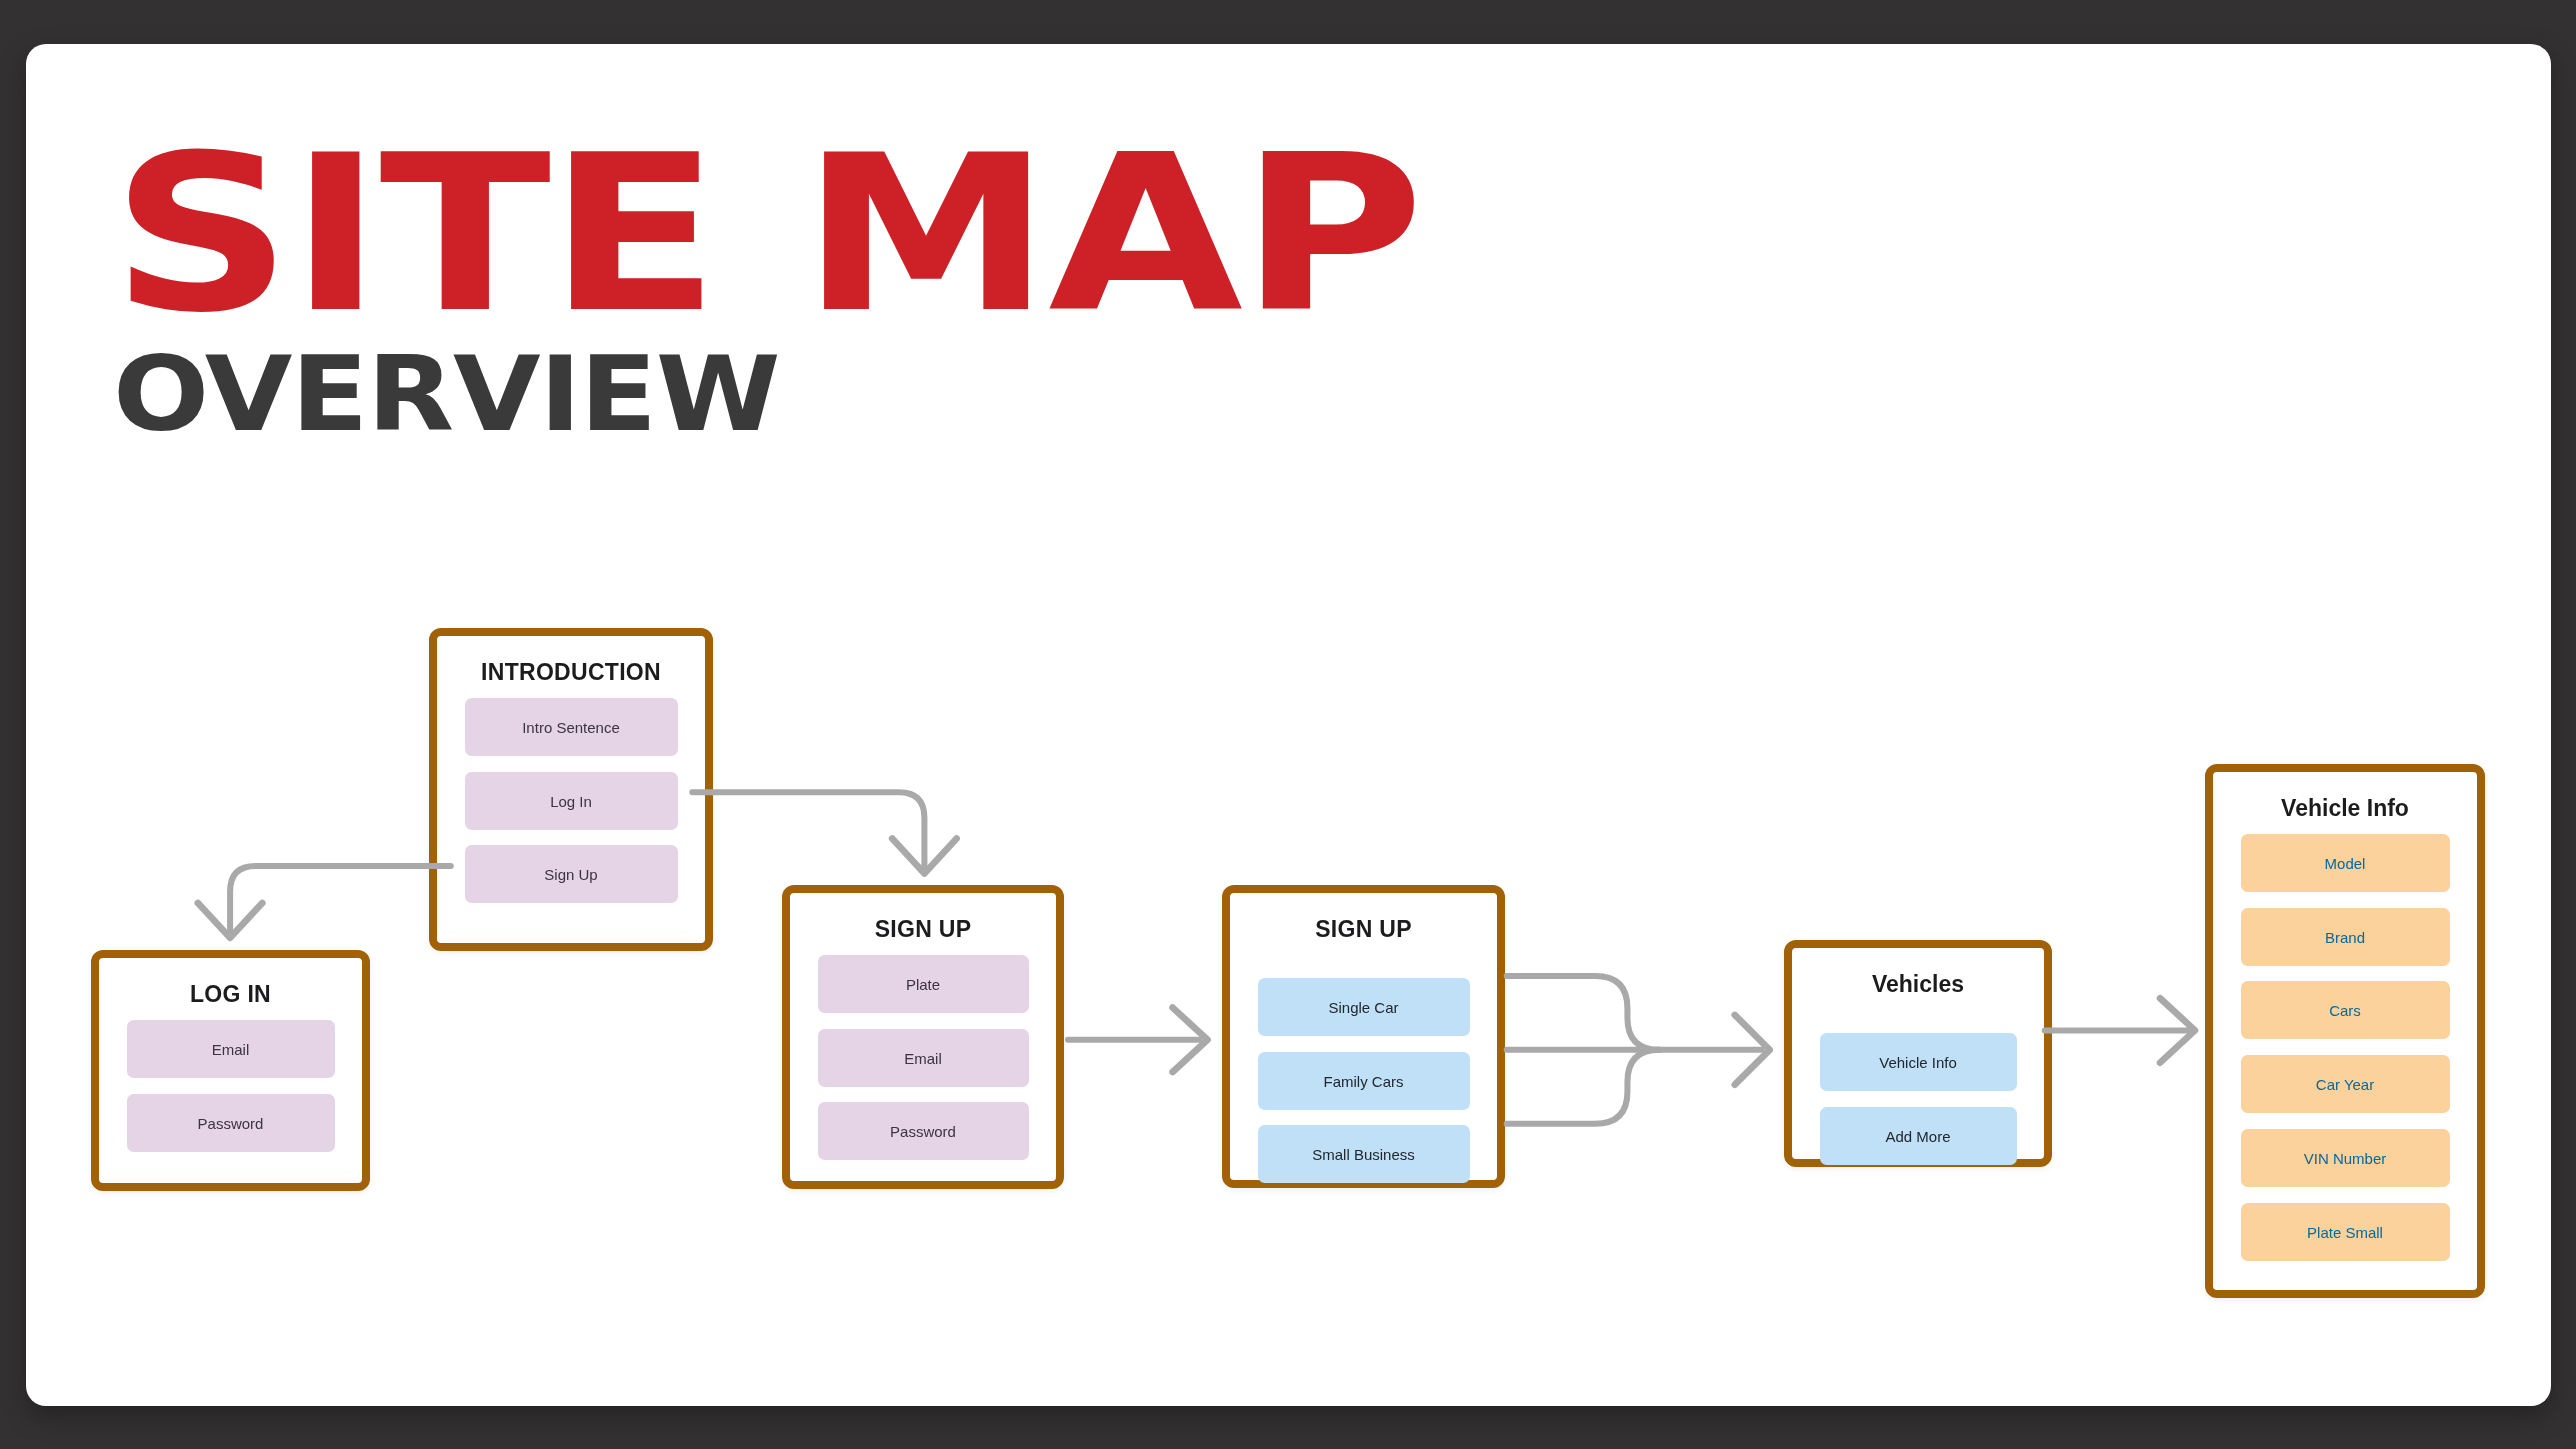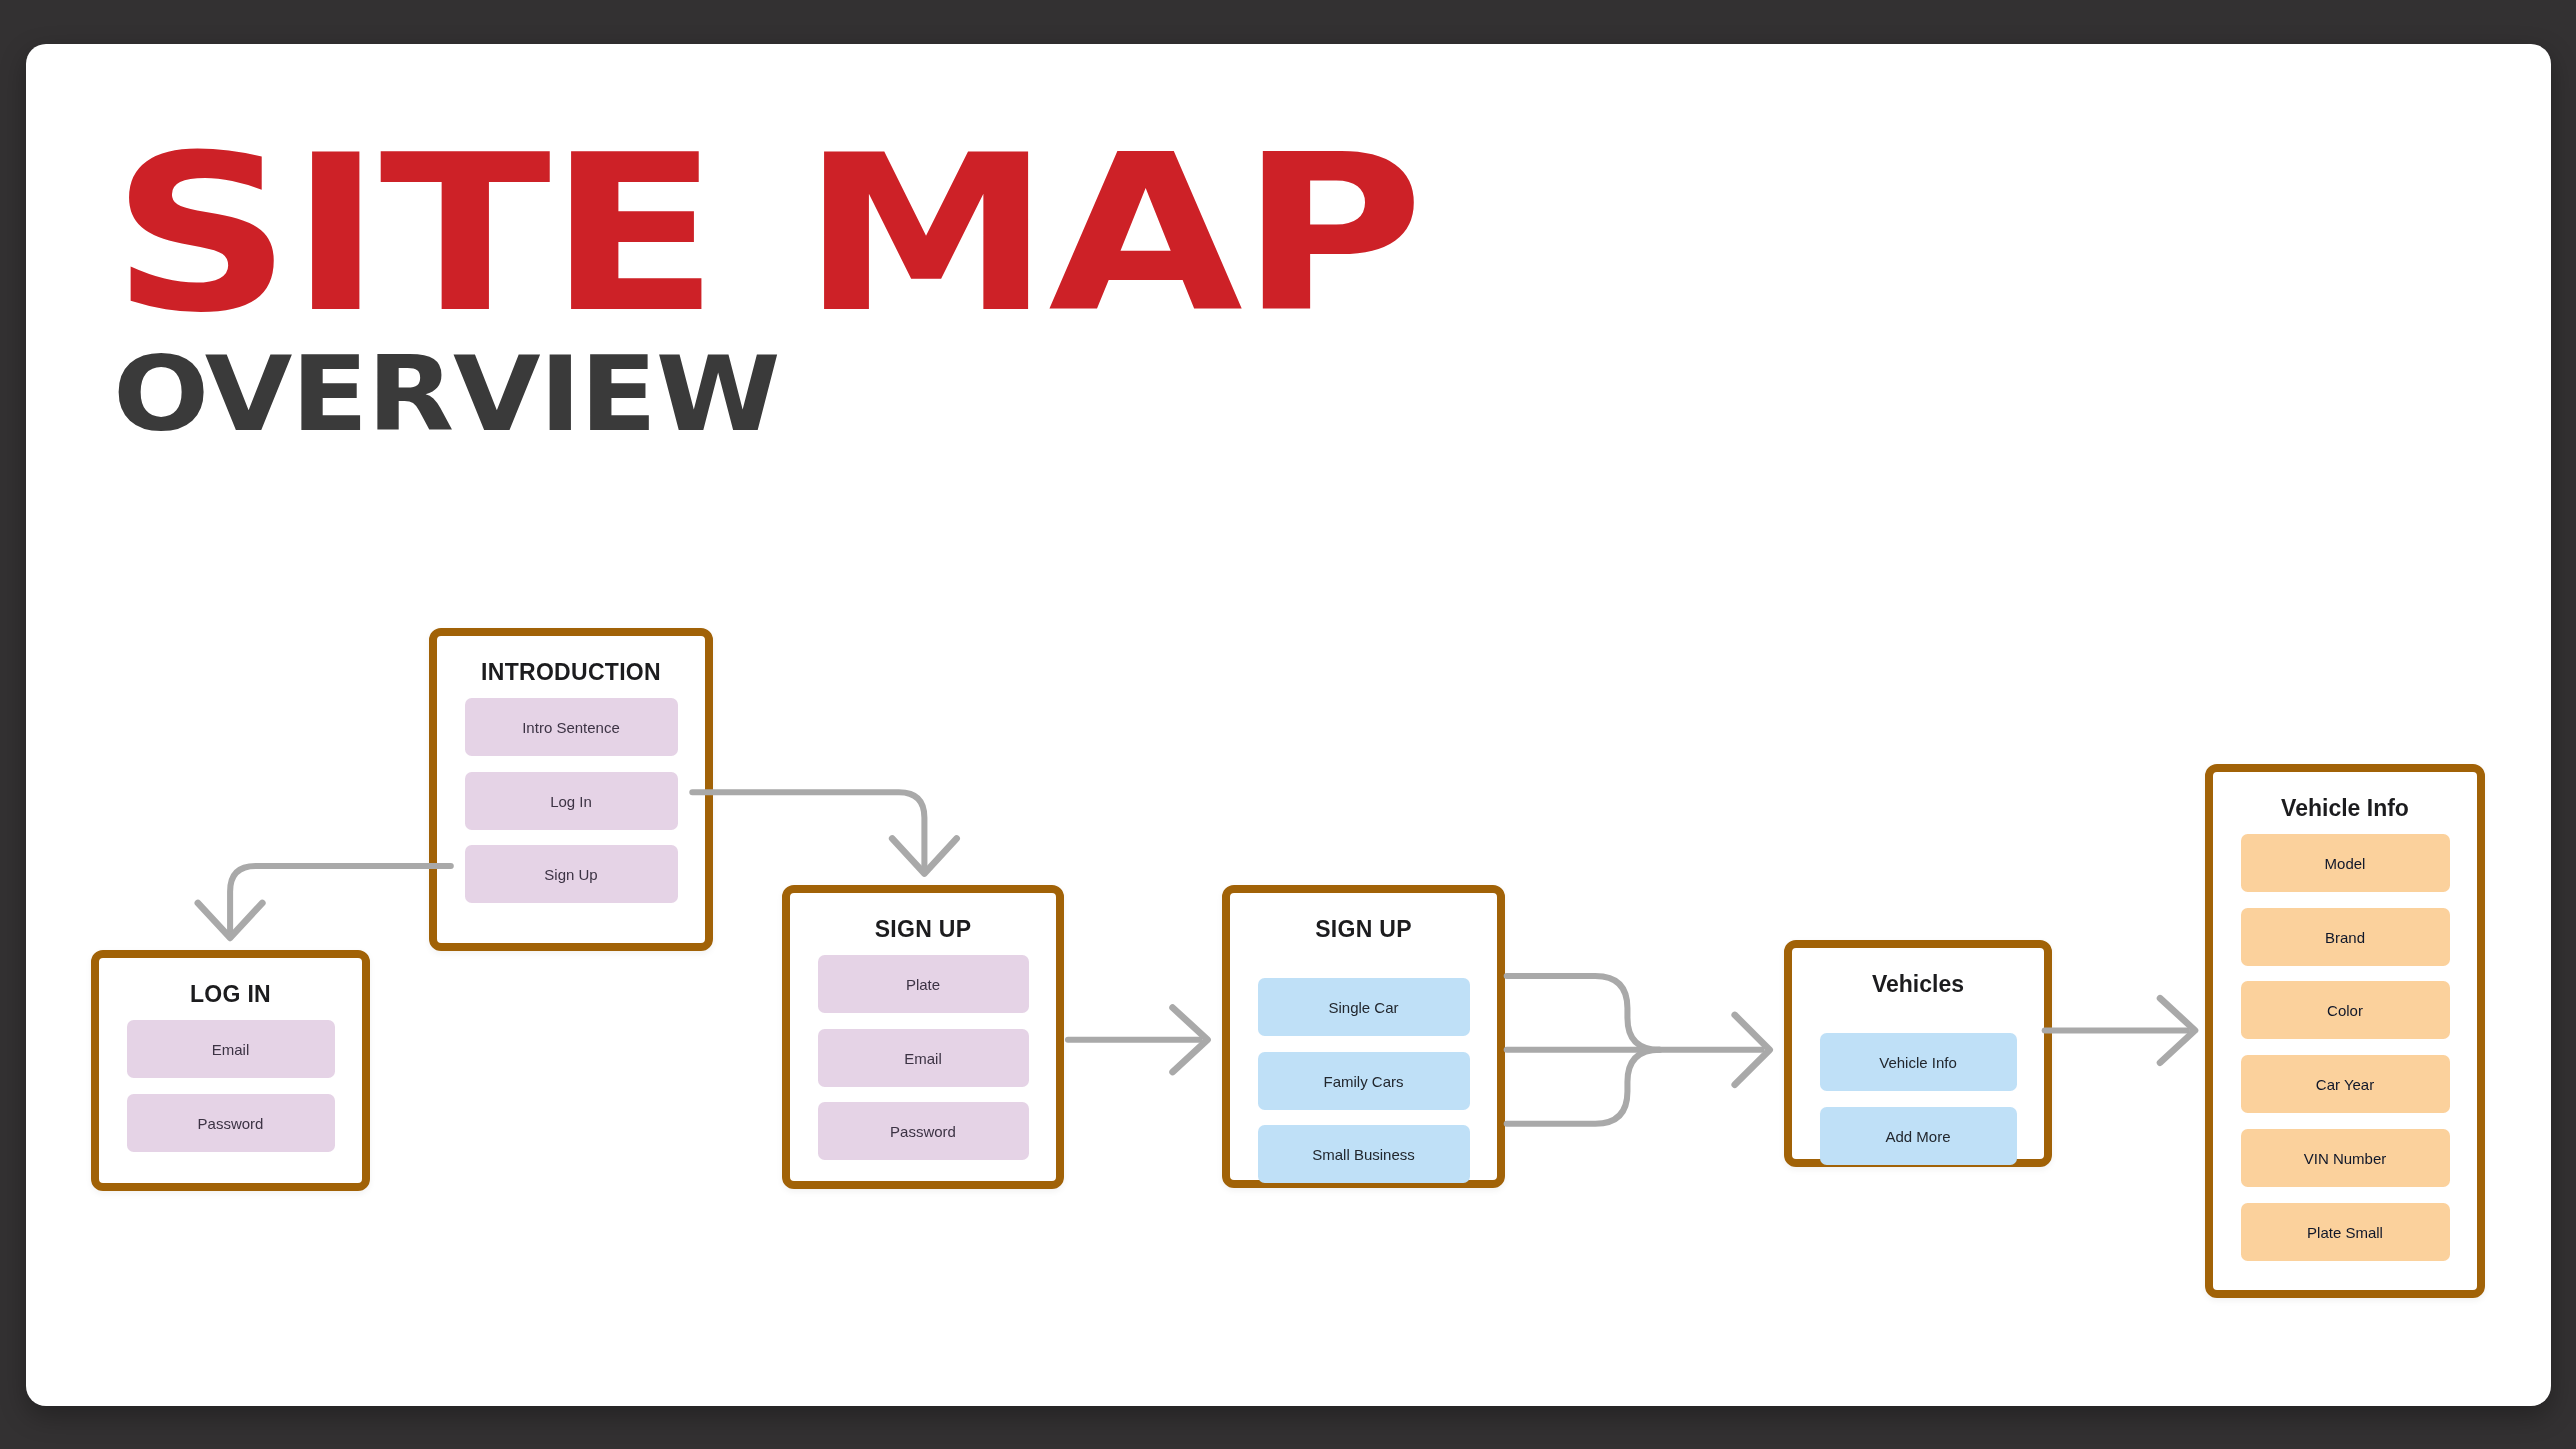--- a/index.html
+++ b/index.html
@@ -46,21 +46,21 @@
   .node-title.soft{font-weight:600;letter-spacing:0;}
   .chip{
     position:absolute;left:27.5px;right:27.5px;height:58px;
     border-radius:6.7px;display:flex;align-items:center;justify-content:center;
     font-size:15px;color:#2c2c34;
   }
   .chip.c1{top:62px}.chip.c2{top:136px}.chip.c3{top:209px}
   .chip.c4{top:283px}.chip.c5{top:357px}.chip.c6{top:431px}
   .theme-purple .chip{background:#e5d3e6;color:#3c3344;}
   .theme-blue   .chip{background:#bfe0f7;color:#22272e;margin-top:23px;}
-  .theme-orange .chip{background:#fbd19c;color:#0f172a;}
+  .theme-orange .chip{background:#fbd19c;color:#0369a1;}
 
   .node-introduction {left:429px; top:628px; width:284px;height:323px;}
   .node-login        {left:91px; top:950px;width:279px;height:241px;}
   .node-signup-form  {left:782px;top:885px;width:282px;height:304px;}
   .node-signup-plans {left:1222px;top:885px;width:283px;height:303px;}
   .node-vehicles     {left:1784px;top:940px;width:268px;height:227px;}
   .node-vehicle-info {left:2205px;top:764px;width:280px;height:534px;}
 
   
   .wires{position:absolute;left:0;top:0;width:2576px;height:1449px;pointer-events:none;}
@@ -107,21 +107,21 @@
 <div class="node node-vehicles theme-blue">
   <div class="node-title soft">Vehicles</div>
   <div class="chip c1">Vehicle Info</div>
   <div class="chip c2">Add More</div>
 </div>
 
 <div class="node node-vehicle-info theme-orange">
   <div class="node-title soft">Vehicle Info</div>
   <div class="chip c1">Model</div>
   <div class="chip c2">Brand</div>
-  <div class="chip c3">Color</div>
+  <div class="chip c3">Cars</div>
   <div class="chip c4">Car Year</div>
   <div class="chip c5">VIN Number</div>
   <div class="chip c6">Plate Small</div>
 </div>
 
 <svg class="wires" viewBox="0 0 3840 2160" aria-hidden="true">
 
   <g>
     <path class="wire" d="M 1032 1181 L 1340 1181 Q 1378 1181 1378 1219 L 1378 1294"></path>
     <path class="head" d="M 1330 1250 L 1378 1302 L 1426 1250"></path>

